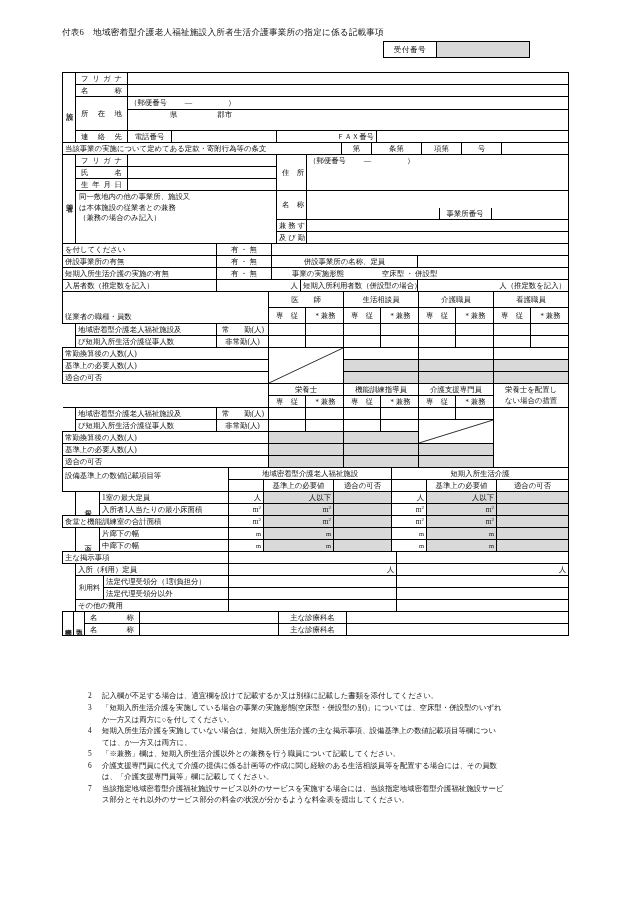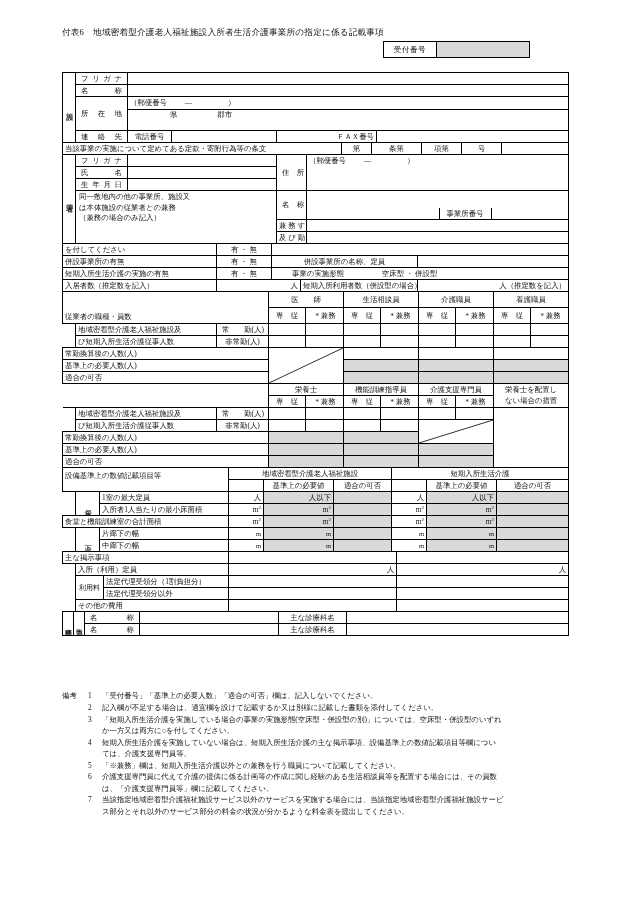--- a/index.html
+++ b/index.html
@@ -605,45 +605,40 @@
         <td></td>
       </tr>
     </tbody>
       </table>
 
 
   </div>
 
   <div class="notes">
 
-    <div class="note-row">
-      <div class="note-head">備考</div>
-      <div class="note-num">1</div>
-      <div class="note-body">「受付番号」「基準上の必要人数」「適合の可否」欄は、記入しないでください。</div>
-    </div>
 
     <div class="note-row">
       <div class="note-head"></div>
       <div class="note-num">2</div>
       <div class="note-body">記入欄が不足する場合は、適宜欄を設けて記載するか又は別様に記載した書類を添付してください。</div>
     </div>
 
     <div class="note-row">
       <div class="note-head"></div>
       <div class="note-num">3</div>
       <div class="note-body">「短期入所生活介護を実施している場合の事業の実施形態(空床型・併設型の別)」については、空床型・併設型のいずれ</div>
     </div>
     <div class="note-cont">か一方又は両方に○を付してください。</div>
 
     <div class="note-row">
       <div class="note-head"></div>
       <div class="note-num">4</div>
       <div class="note-body">短期入所生活介護を実施していない場合は、短期入所生活介護の主な掲示事項、設備基準上の数値記載項目等欄につい</div>
     </div>
-    <div class="note-cont">ては、介護支援専門員等。</div>
+    <div class="note-cont">ては、か一方又は両方に。</div>
 
     <div class="note-row">
       <div class="note-head"></div>
       <div class="note-num">5</div>
       <div class="note-body">「※兼務」欄は、短期入所生活介護以外との兼務を行う職員について記載してください。</div>
     </div>
 
     <div class="note-row">
       <div class="note-head"></div>
       <div class="note-num">6</div>

